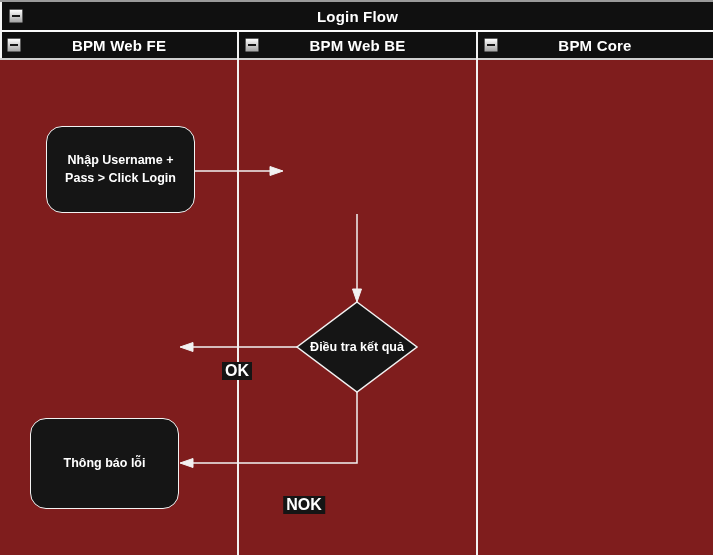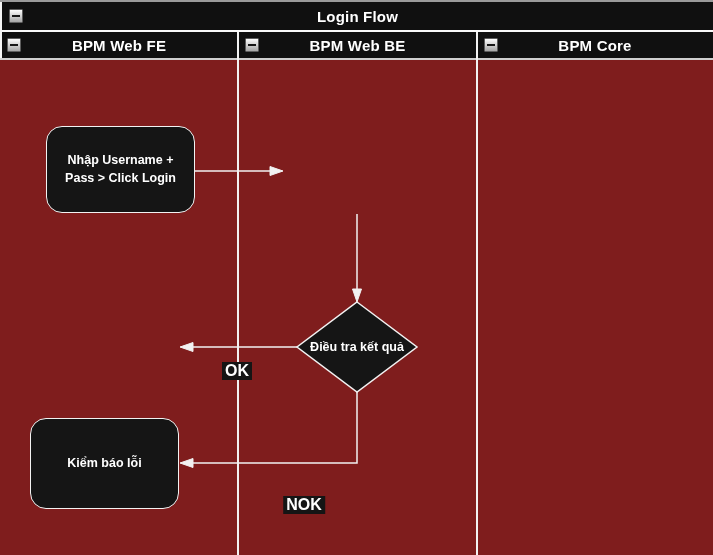--- a/index.html
+++ b/index.html
@@ -174,18 +174,18 @@
 
 
   <div class="diamond-wrap">
     <svg width="120" height="90" viewBox="0 0 120 90">
       <polygon points="60,0 120,45 60,90 0,45" fill="#151515" stroke="#f2f2f2" stroke-width="1.5"></polygon>
     </svg>
     <span class="diamond-label">Điều tra kết quả</span>
   </div>
 
 
-  <div class="node" id="node-error-message">Kiểm báo lỗi</div>
+  <div class="node" id="node-error-message">Thông báo lỗi</div>
 
   <span class="edge-label" id="edge-label-ok">OK</span>
   <span class="edge-label" id="edge-label-nok">NOK</span>
 
 </div>
 
 </body></html>

